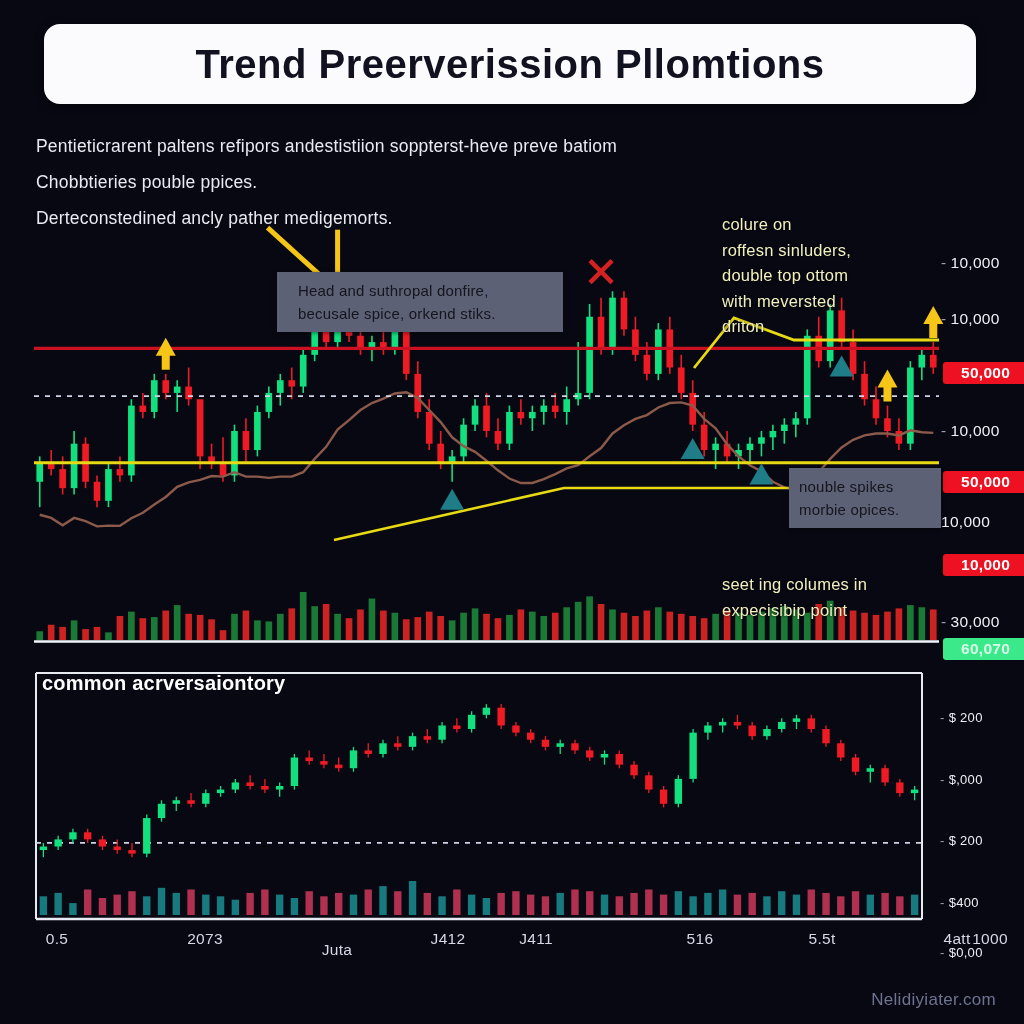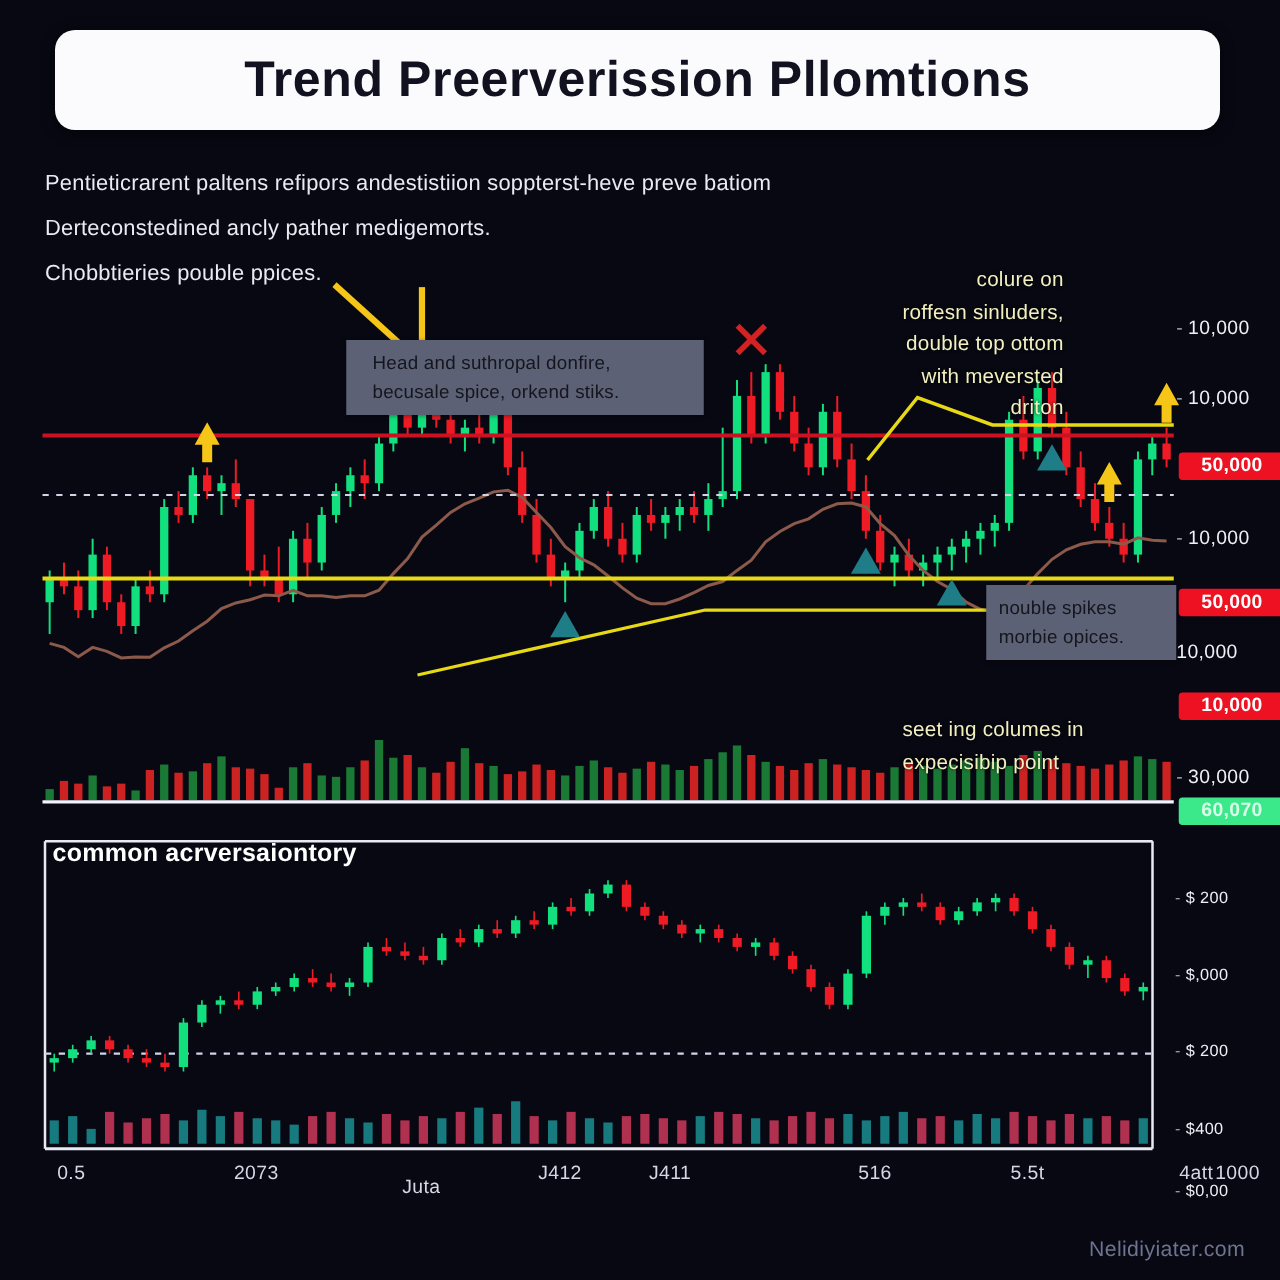--- a/index.html
+++ b/index.html
@@ -87,22 +87,22 @@
 <body>
 
 <div id="root">
 
   <div class="title-pill">
     <div class="title-text">Trend Preerverission Pllomtions</div>
   </div>
 
   <div class="subtitle">
     <div class="line">Pentieticrarent paltens refipors andestistiion soppterst-heve preve batiom</div>
+    <div class="line">Chobbtieries pouble ppices.</div>
     <div class="line">Derteconstedined ancly pather medigemorts.</div>
-    <div class="line">Chobbtieries pouble ppices.</div>
   </div>
 
   <div class="main-chart">
     <svg class="layer" id="main-svg" viewBox="0 0 905 420" preserveAspectRatio="none">
         <line x1="5.727848101265823" y1="216.388" x2="5.727848101265823" y2="267.172" stroke="#12e07e" stroke-width="1.6"></line>
         <rect x="2.405696202531646" y="222.736" width="6.644303797468354" height="19.04400000000001" fill="#12e07e"></rect>
         <line x1="17.18354430379747" y1="210.04" x2="17.18354430379747" y2="235.432" stroke="#ee1b24" stroke-width="1.6"></line>
         <rect x="13.861392405063292" y="222.736" width="6.644303797468354" height="6.348000000000013" fill="#ee1b24"></rect>
         <line x1="28.639240506329116" y1="216.388" x2="28.639240506329116" y2="254.476" stroke="#ee1b24" stroke-width="1.6"></line>
         <rect x="25.31708860759494" y="229.084" width="6.644303797468354" height="19.043999999999983" fill="#ee1b24"></rect>
@@ -371,21 +371,21 @@
       <div class="tag red" style="top: 314px; left: 4px;">10,000</div>
       <div class="axis-tick" style="top: 373px; left: 2px;"><span class="dash">-</span><span>30,000</span></div>
       <div class="tag green" style="top: 398px; left: 4px;">60,070</div>
     </div>
 
   <div class="anno-box" style="left:277px; top:272px; width:286px;padding-left:21px;">
     <div>Head and suthropal donfire,</div>
     <div>becusale spice, orkend stiks.</div>
   </div>
 
-  <div class="anno-yellow" style="left:722px; top:212px;text-align:right;">
+  <div class="anno-yellow" style="left:722px; top:212px;">
     <div>colure on</div>
     <div>roffesn sinluders,</div>
     <div>double top ottom</div>
     <div>with meversted</div>
     <div>driton</div>
   </div>
 
   <div class="anno-box" style="left:789px; top:468px; width:152px;">
     <div>nouble spikes</div>
     <div>morbie opices.</div>

